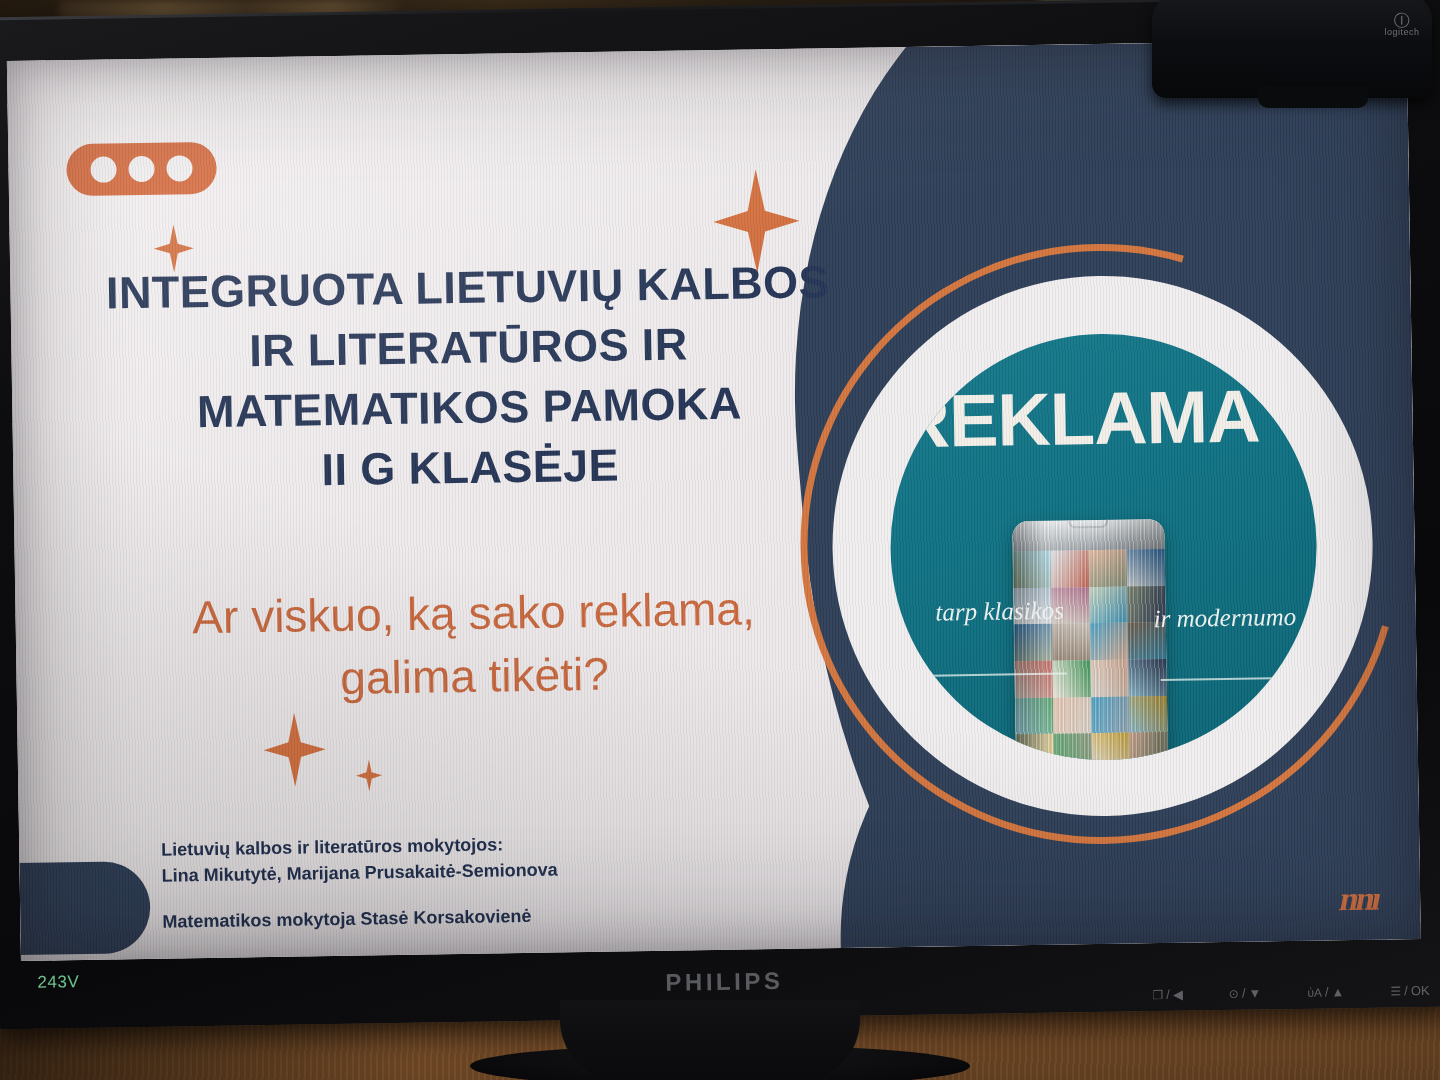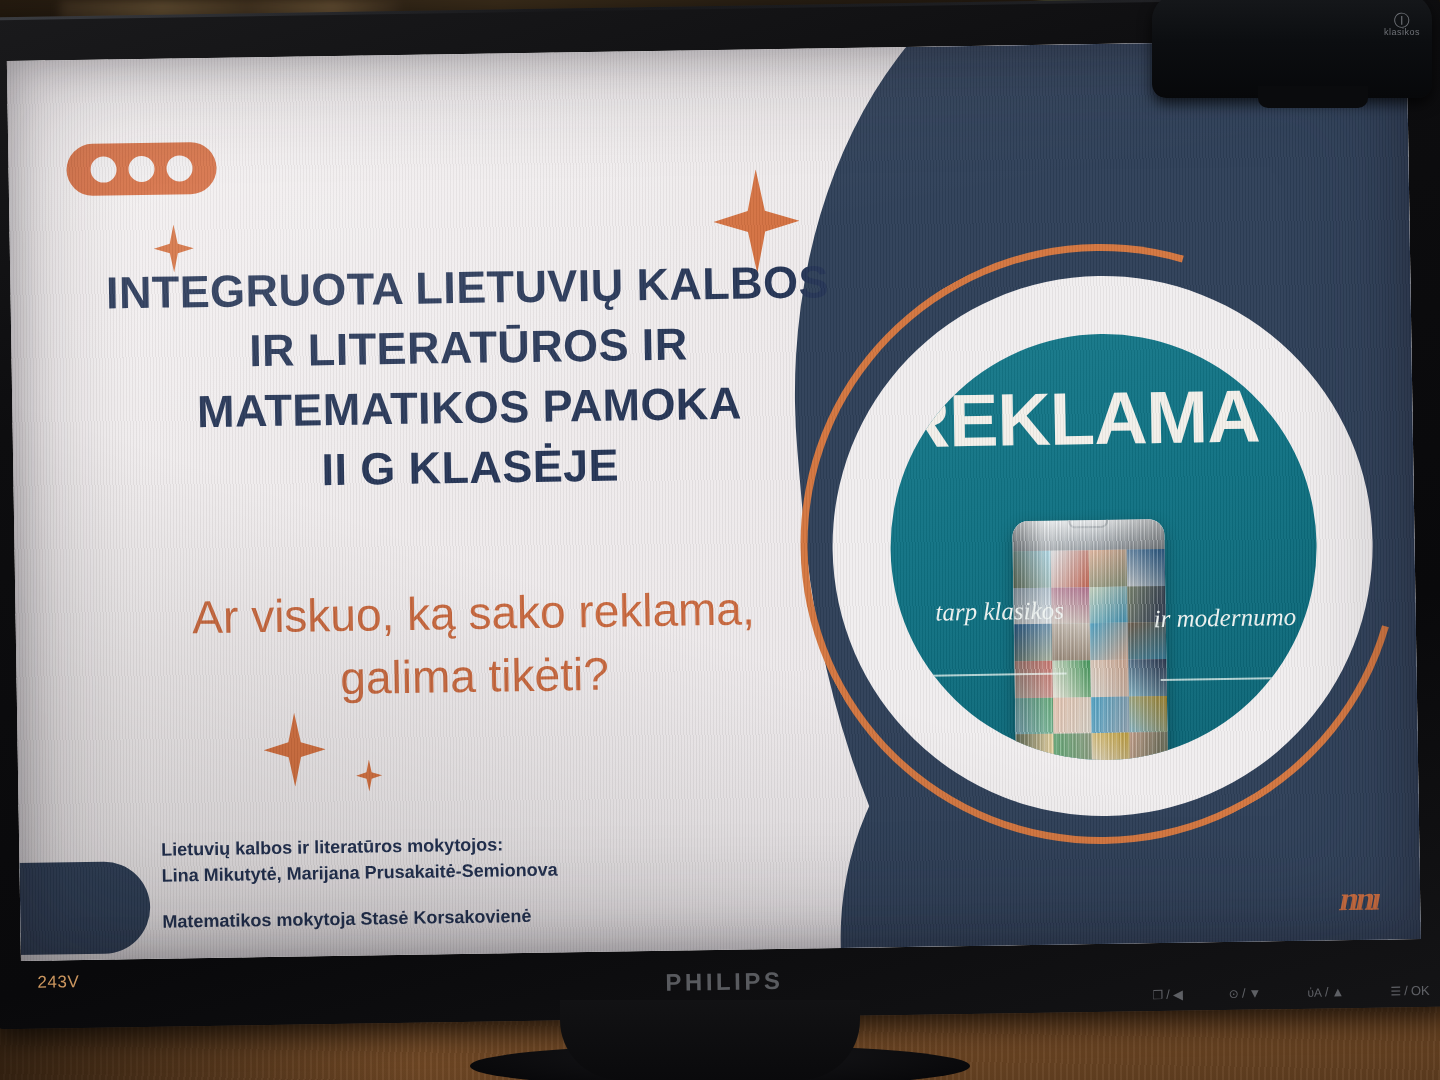--- a/index.html
+++ b/index.html
@@ -279,21 +279,21 @@
     position:absolute; right:42px; bottom:22px;
     color:#d4703f; font-size:34px; font-weight:800;
     font-family:"Liberation Serif", serif;
     transform: skewX(-12deg);
     letter-spacing:-3px;
   }
 
   
   .model-label {
     position:absolute; left:44px; top:956px;
-    color:#fdba74; font-size:17px; letter-spacing:.6px;
+    color:#86efac; font-size:17px; letter-spacing:.6px;
     opacity:.8;
   }
   .brand {
     position:absolute; left:0; right:0; top:962px;
     text-align:center;
     color:#6a6c71; font-size:24px; font-weight:800; letter-spacing:3.5px;
     opacity:.82;
   }
   .osd {
     position:absolute; right:26px; top:988px;
@@ -433,19 +433,19 @@
   </div>
 
   <div class="webcam">
     
     
     
     
   </div>
   <div class="webcam-logo">
     <span class="swirl">Ⓘ</span>
-    <span>klasikos</span>
+    <span>logitech</span>
   </div>
   <div class="webcam-foot"></div>
 
   <div class="stand-neck"></div>
   <div class="stand-base"></div>
 </div>
 
 </body></html>

